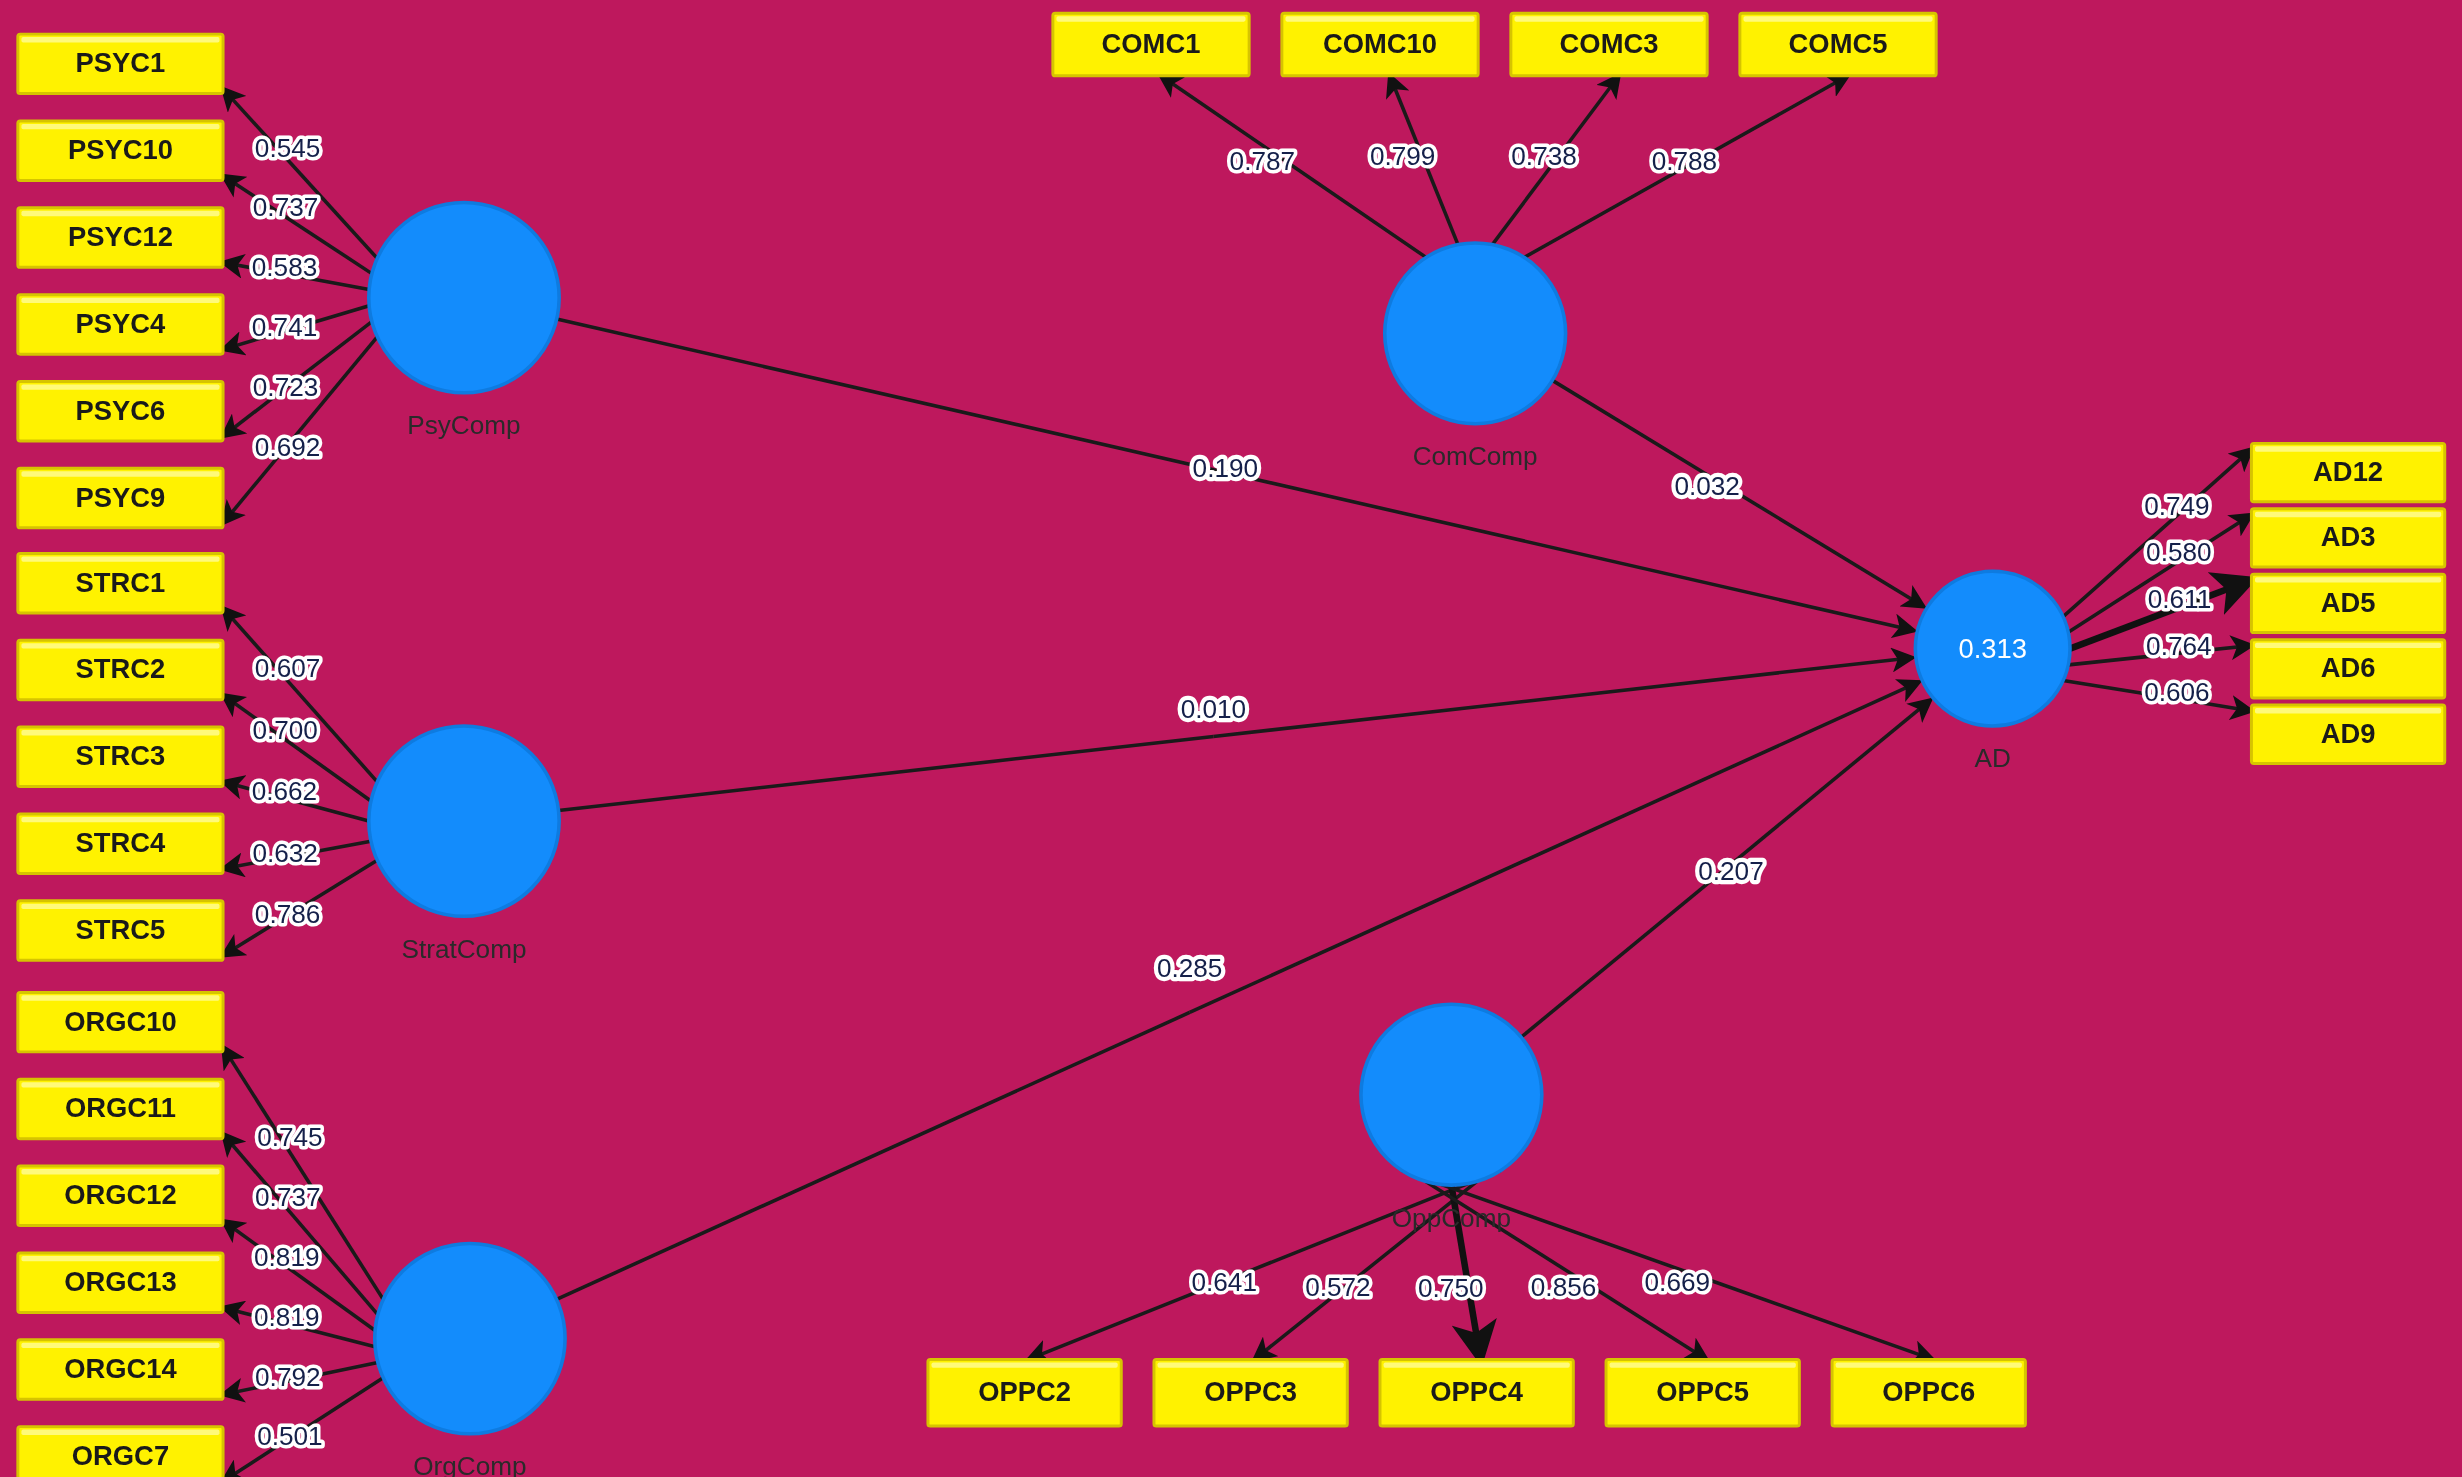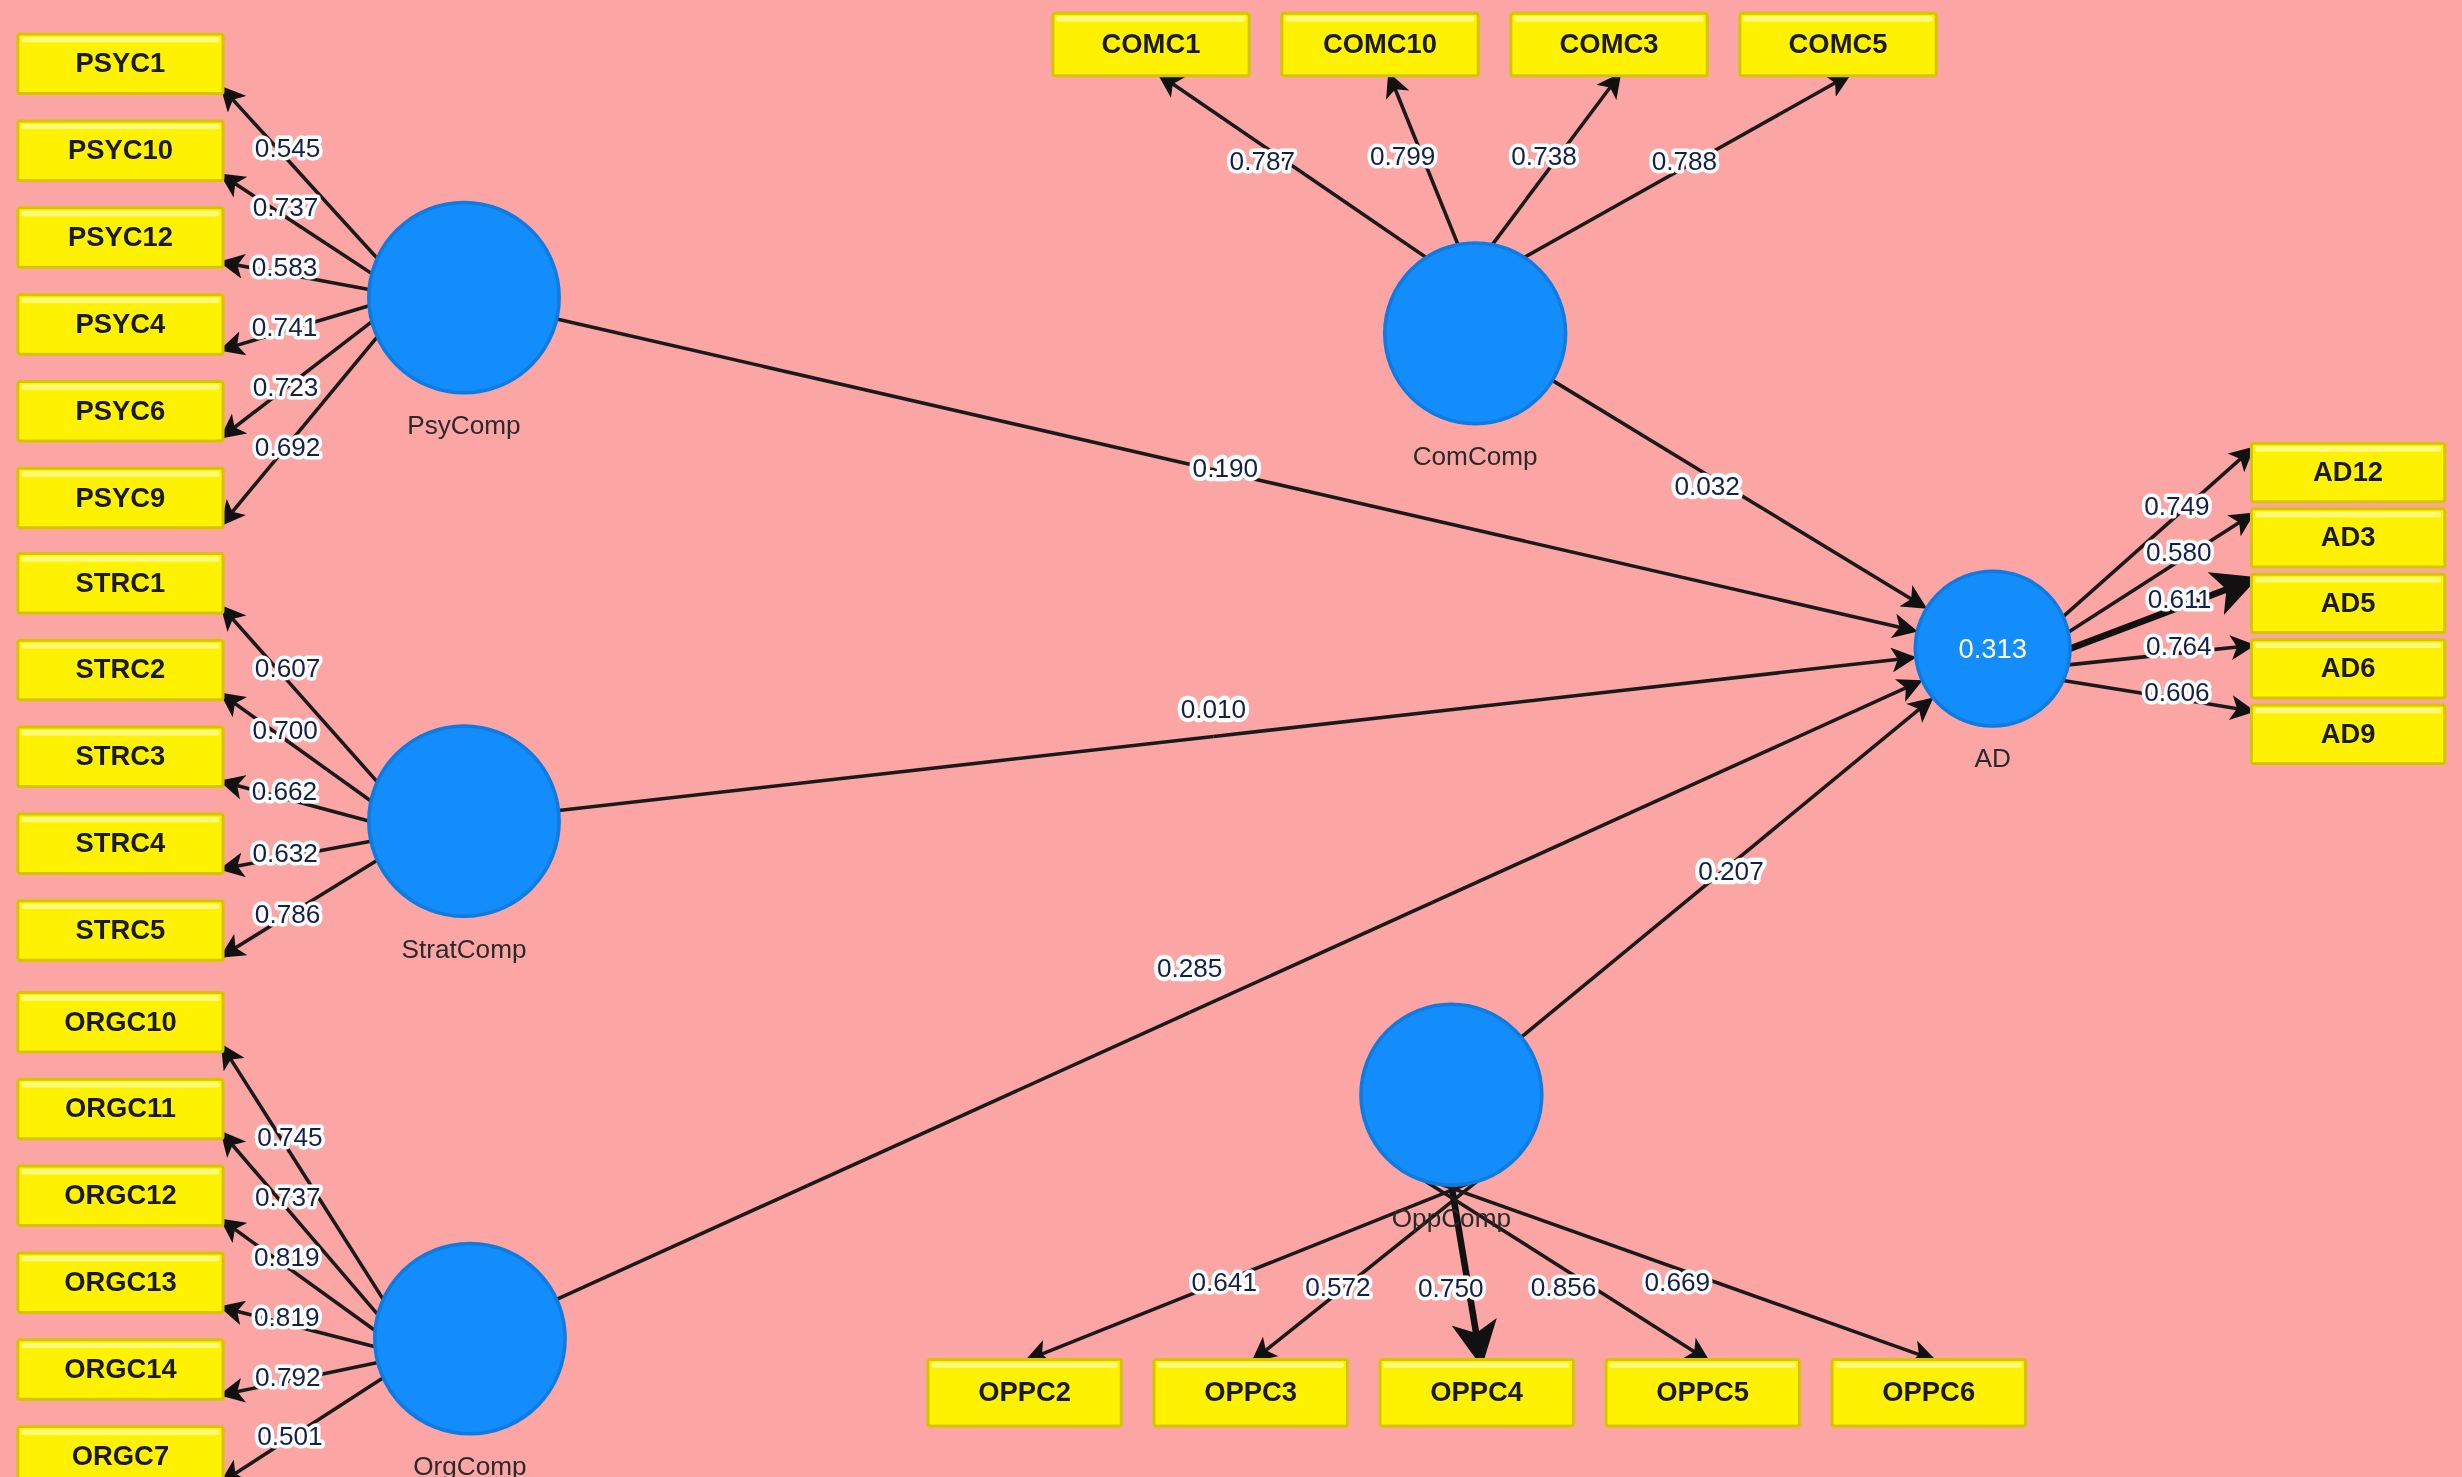--- a/index.html
+++ b/index.html
@@ -1,17 +1,17 @@
 <!DOCTYPE html>
 <html style="font-size:9.5px"><head>
 <meta charset="utf-8">
 <style>
   html,body{margin:0;padding:0;background:#ffffff;}
   body{font-family:"Liberation Sans", sans-serif;}
-  #canvas{position:relative;width:2462px;height:1478px;background:#fca5a5;overflow:hidden;}
+  #canvas{position:relative;width:2462px;height:1478px;background:#be185d;overflow:hidden;}
   svg{position:absolute;top:0;left:0;width:2462px;height:1478px;}
   .ind-box-rect{fill:#FFF200;stroke:#D6C400;stroke-width:5;}
   .ind-box-hl{fill:#FFFA7A;}
   .ind-label{font-family:"Liberation Sans",sans-serif;font-size:46px;font-weight:bold;fill:#1a1a1a;text-anchor:middle;dominant-baseline:middle;}
   .lv-circle{fill:#138CFC;stroke:#0E7BE0;stroke-width:6;}
   .lv-name{font-family:"Liberation Sans",sans-serif;font-size:44px;fill:#2a2a2a;text-anchor:middle;dominant-baseline:middle;}
   .lv-r2{font-family:"Liberation Sans",sans-serif;font-size:46px;fill:#ffffff;text-anchor:middle;dominant-baseline:middle;}
   .edge{stroke:#1a1a1a;stroke-width:6;fill:none;}
   .edge-thick{stroke:#111;stroke-width:11;fill:none;}
   .coef{font-family:"Liberation Sans",sans-serif;font-size:44px;fill:#15204a;text-anchor:middle;dominant-baseline:middle;}

